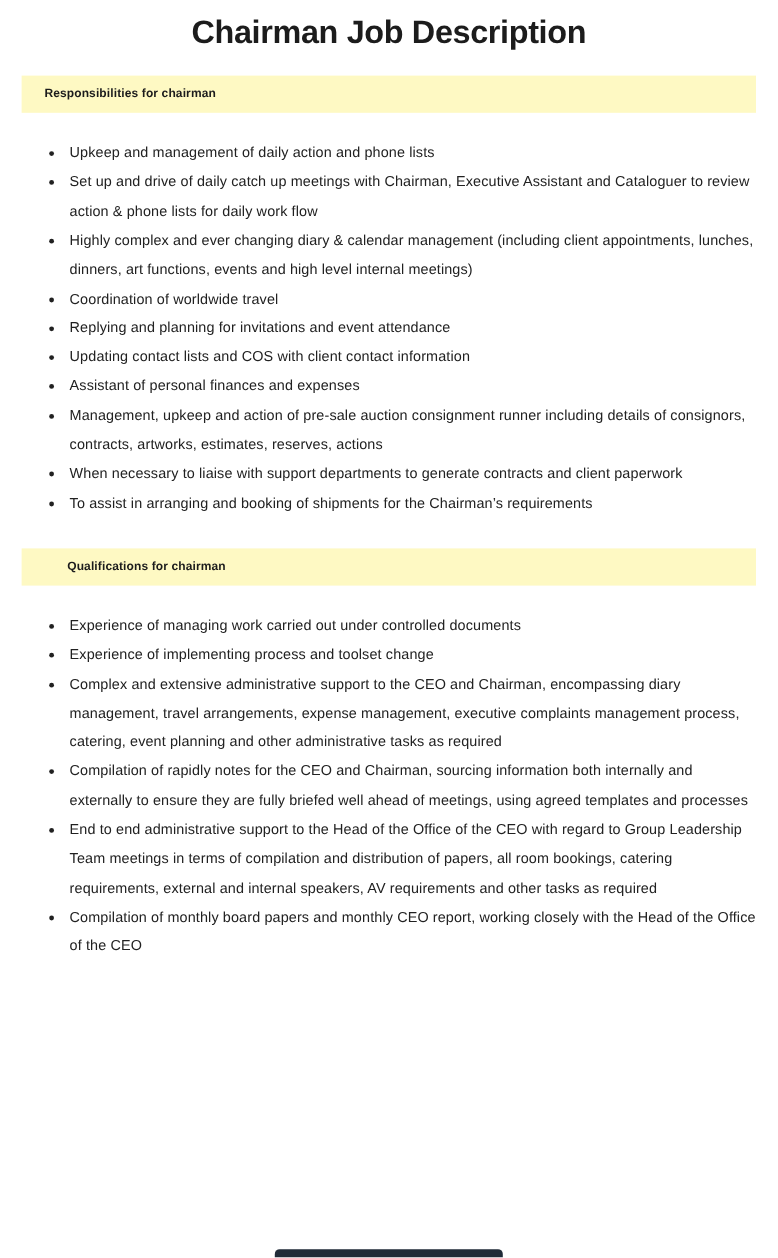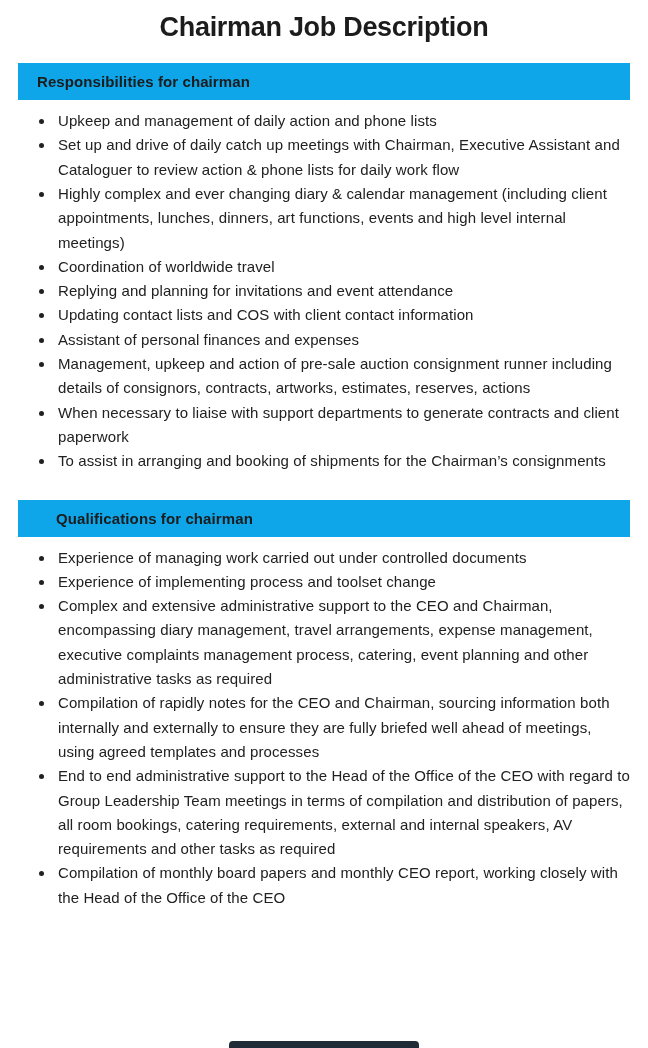--- a/index.html
+++ b/index.html
@@ -29,39 +29,39 @@
     color: #1c1c1c;
   }
   .intro {
     font-size: 15px;
     line-height: 26px;
     margin: 0 0 16px 0;
     color: #212121;
     letter-spacing: 0.1px;
   }
   .section-header {
-    background: #0ea5e9;
-    font-size: 15px;
+    background: #fef9c3;
+    font-size: 10px;
     font-weight: 700;
     padding: 10px 19px;
-    margin: 0 0 9px 0;
+    margin: 0 0 21px 0;
     color: #1c1c1c;
     letter-spacing: 0.1px;
   }
   .section-header.second {
     margin-top: 26px;
     padding-left: 38px;
   }
   ul.bullet-list {
     margin: 0;
     padding: 0 0 0 37px;
     list-style: disc;
   }
   ul.bullet-list li {
-    font-size: 15px;
+    font-size: 12px;
     line-height: 24.3px;
     padding-left: 3px;
     color: #212121;
     letter-spacing: 0.1px;
   }
   .home-indicator {
     position: absolute;
     left: 50%;
     transform: translateX(-50%);
     bottom: 0px;
@@ -84,21 +84,21 @@
   <ul class="bullet-list">
     <li>Upkeep and management of daily action and phone lists</li>
     <li>Set up and drive of daily catch up meetings with Chairman, Executive Assistant and Cataloguer to review action &amp; phone lists for daily work flow</li>
     <li>Highly complex and ever changing diary &amp; calendar management (including client appointments, lunches, dinners, art functions, events and high level internal meetings)</li>
     <li>Coordination of worldwide travel</li>
     <li>Replying and planning for invitations and event attendance</li>
     <li>Updating contact lists and COS with client contact information</li>
     <li>Assistant of personal finances and expenses</li>
     <li>Management, upkeep and action of pre-sale auction consignment runner including details of consignors, contracts, artworks, estimates, reserves, actions</li>
     <li>When necessary to liaise with support departments to generate contracts and client paperwork</li>
-    <li>To assist in arranging and booking of shipments for the Chairman’s consignments</li>
+    <li>To assist in arranging and booking of shipments for the Chairman’s requirements</li>
   </ul>
 
   <div class="section-header second">Qualifications for chairman</div>
 
   <ul class="bullet-list">
     <li>Experience of managing work carried out under controlled documents</li>
     <li>Experience of implementing process and toolset change</li>
     <li>Complex and extensive administrative support to the CEO and Chairman, encompassing diary management, travel arrangements, expense management, executive complaints management process, catering, event planning and other administrative tasks as required</li>
     <li>Compilation of rapidly notes for the CEO and Chairman, sourcing information both internally and externally to ensure they are fully briefed well ahead of meetings, using agreed templates and processes</li>
     <li>End to end administrative support to the Head of the Office of the CEO with regard to Group Leadership Team meetings in terms of compilation and distribution of papers, all room bookings, catering requirements, external and internal speakers, AV requirements and other tasks as required</li>

